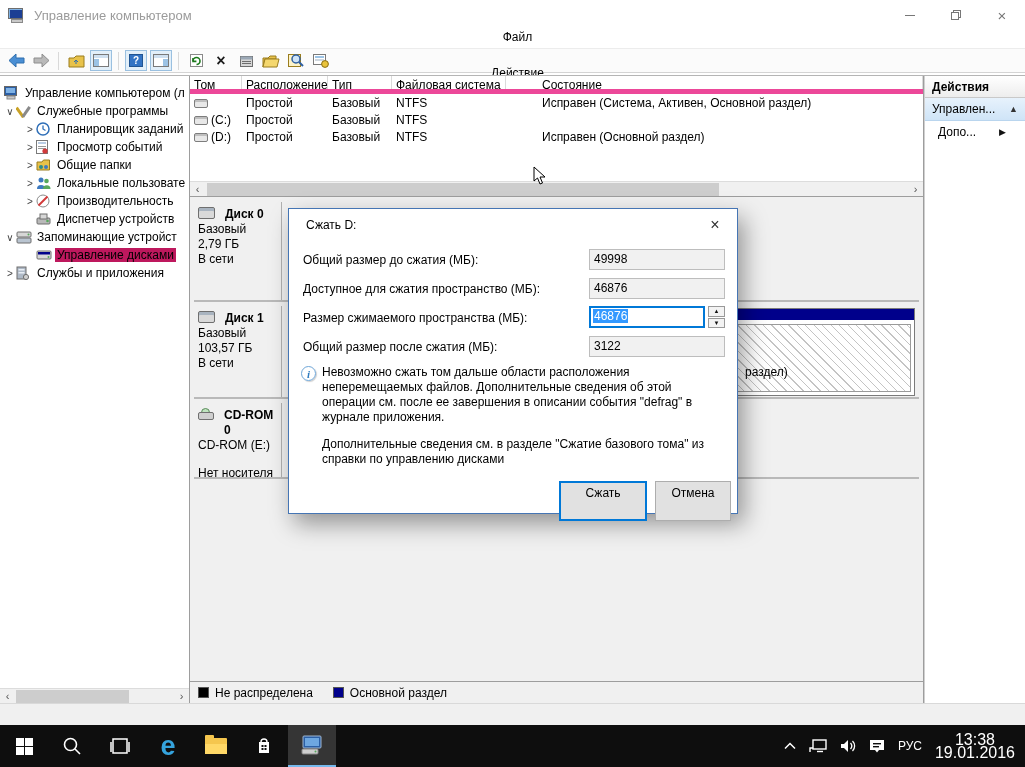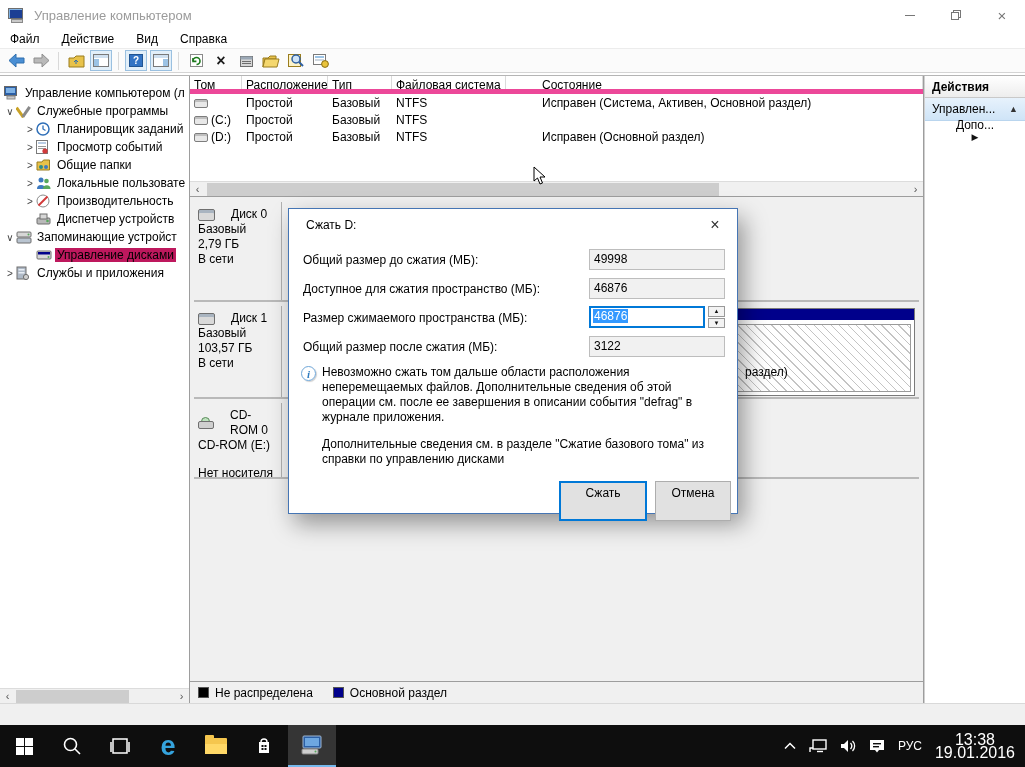--- a/index.html
+++ b/index.html
@@ -13,21 +13,21 @@
   .app-icon .base { position:absolute; left:3px; top:11px; width:12px; height:4px; background:#c9c9c9; border:1px solid #8a8a8a; }
   .win-title { color:#9b9b9b; font-size:13px; }
   .win-buttons { margin-left:auto; display:flex; height:30px; }
   .win-btn { width:46px; height:30px; display:flex; align-items:center; justify-content:center; color:#777; font-size:15px; }
   .min-glyph { width:10px; height:1px; background:#777; display:block; }
   .restore-glyph { position:relative; width:10px; height:10px; display:block; }
   .restore-glyph i { position:absolute; border:1px solid #777; width:8px; height:8px; display:block; }
   .restore-glyph i:first-child { left:2px; top:0; }
   .restore-glyph i:last-child { left:0; top:2px; background:#fff; }
 
-  .menubar { height:18px; background:#fff; display:flex; align-items:center; padding-left:10px; gap:22px; }
+  .menubar { height:18px; background:#fff; display:flex; align-items:center; padding-left:10px; gap:22px;flex-direction:column; }
   .menubar span { cursor:default; }
 
   .toolbar { height:25px; background:#fbfbfb; border-top:1px solid #ececec; border-bottom:1px solid #d4d4d4; display:flex; align-items:center; padding:0 5px; gap:3px; }
   .tb { width:22px; height:21px; display:flex; align-items:center; justify-content:center; }
   .tb.boxed { background:#e2eff9; border:1px solid #9ac0e0; }
   .tb-sep { width:1px; height:18px; background:#d9d9d9; margin:0 3px; }
   .tb svg { display:block; }
   .x-glyph { font-size:16px; font-weight:bold; color:#1a1a1a; line-height:1; }
 
   
@@ -52,42 +52,42 @@
   .c-vol{width:52px;} .c-loc{width:86px;} .c-type{width:64px;} .c-fs{width:114px;} .c-st{flex:1; min-width:0;margin-left:32px;}
   .drive-ico { display:inline-block; width:14px; height:9px; background:#e8e8e8; border:1px solid #7d7d7d; border-radius:2px; box-shadow:inset 0 2px 0 #bfbfbf; vertical-align:-1px; margin-right:3px; }
   .hscroll { position:absolute; left:0; right:0; bottom:0; height:15px; background:#f0f0f0; border-top:1px solid #dcdcdc; }
   .hs-arrow { position:absolute; top:0; width:15px; height:14px; color:#555; font-size:11px; text-align:center; line-height:14px; }
   .hs-thumb { position:absolute; top:1px; height:13px; background:#cdcdcd; }
 
   
   .graph-pane { flex:1; position:relative; background:#f0f0f0; overflow:hidden; }
   .disk-row { position:absolute; left:4px; right:4px; border-bottom:2px solid #b9b9b9; }
   .disk-info { position:absolute; left:0; top:0; bottom:0; width:88px; border-right:1px solid #b0b0b0; padding:5px 4px; line-height:15px; }
-  .disk-name { font-weight:normal; display:flex; align-items:center; gap:16px; }
+  .disk-name { font-weight:bold; display:flex; gap:10px; }
   .hd-ico { width:17px; height:12px; background:#d9d9d9; border:1px solid #6f6f6f; border-radius:2px; box-shadow:inset 0 3px 0 #a9b4c0; flex:none; }
   .cd-ico { width:16px; height:12px; position:relative; flex:none; }
   .cd-ico .tray{ position:absolute; left:0; top:4px; width:16px; height:8px; background:#cfcfcf; border:1px solid #6f6f6f; border-radius:2px;}
   .cd-ico .disc{ position:absolute; left:3px; top:0; width:9px; height:9px; border-radius:50%; background:#bfe3bf; border:1px solid #5a8a5a;}
   .part-bar { position:absolute; top:2px; height:88px; border:1px solid #7a7a7a; background:#fff; }
   .part-band { height:12px; background:#00008b; border-bottom:1px solid #fff; }
   .part-body { position:absolute; left:3px; right:3px; top:15px; bottom:3px; border:1px solid #9a9a9a;
                background:repeating-linear-gradient(45deg,#ffffff 0 5px,#c4c4c4 5px 6px); }
   .part-label { position:absolute; font-size:12px; color:#000; }
 
   
   .legend { height:22px; border-top:1px solid #9d9d9d; background:#f0f0f0; display:flex; align-items:center; padding-left:8px; gap:6px; }
   .sw { width:11px; height:11px; display:inline-block; border:1px solid #555; }
   .legend .lbl { margin-right:14px; }
 
   
   .actions-pane { width:101px; background:#fff; display:flex; flex-direction:column; border-left:1px solid #d0d0d0; }
   .act-title { height:22px; font-weight:bold; padding:4px 7px; background:linear-gradient(#ffffff,#ededed); border-bottom:1px solid #c9c9c9; }
   .act-group { height:23px; display:flex; align-items:center; padding:0 7px; background:linear-gradient(#e7f2fc,#cfe4f7); border-bottom:1px solid #b9d5ee; }
   .act-group .arr { margin-left:auto; font-size:9px; color:#333; }
-  .act-item { height:21px; display:flex; align-items:center; justify-content:flex-end; padding:0 19px; gap:0;flex-direction:column; }
+  .act-item { height:21px; display:flex; align-items:center; justify-content:flex-end; padding:0 19px; gap:23px; }
   .act-item .arr { font-size:9px; color:#111; }
 
   .status-strip { position:absolute; left:0; right:0; top:703px; height:22px; background:#f0f0f0; border-top:1px solid #d9d9d9; }
 
   
   .dialog { position:absolute; left:288px; top:208px; width:450px; height:306px; background:#fff;
             border:1px solid #4575b4; box-shadow:6px 10px 22px rgba(0,0,0,.38); z-index:20; }
   .dlg-title { height:32px; display:flex; align-items:center; padding:0 10px 0 17px; }
   .dlg-close { margin-left:auto; font-size:16px; color:#333; width:24px; text-align:center; }
   .dlg-row { position:absolute; left:14px; }

